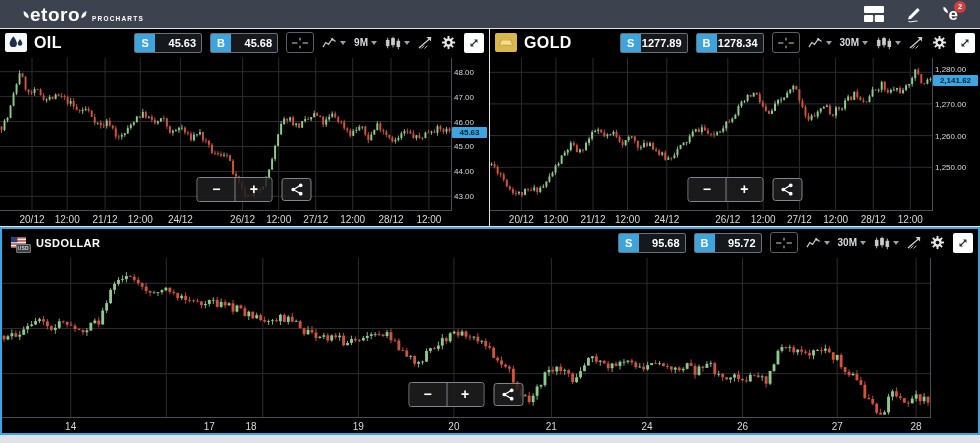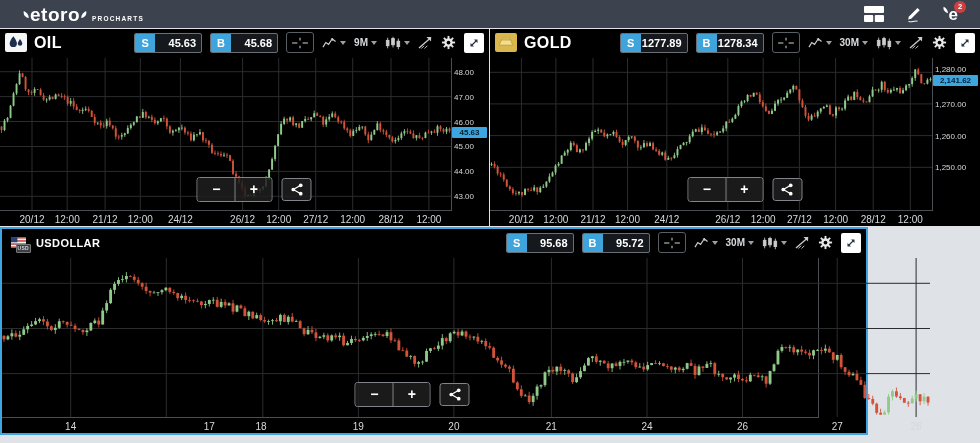--- a/index.html
+++ b/index.html
@@ -19,21 +19,21 @@
   .hdr-icons { margin-left:auto; display:flex; align-items:center; gap:20px; }
   .hdr-icon-btn { position:relative; display:flex; align-items:center; justify-content:center; background:none; border:none; padding:0; cursor:pointer; }
   .acct-e { color:#fff; font-size:17px; font-weight:bold; line-height:1; }
   .badge { position:absolute; top:-5px; right:-8px; min-width:12px; height:12px; border-radius:6px; background:#cf3f3f; color:#fff; font-size:7.5px; font-weight:bold; display:flex; align-items:center; justify-content:center; padding:0 2px; }
 
   
   .panels { position:relative; height:407px; }
   .panel { position:absolute; background:#000; display:flex; flex-direction:column; }
   .panel-oil  { left:0;   top:1px;   width:489px; height:197px; }
   .panel-gold { left:490px; top:1px; width:490px; height:197px; }
-  .panel-usd  { left:0; top:199px; width:868px; height:208px; border:2px solid #3da5e0; }
+  .panel-usd  { left:0; top:199px; width:980px; height:208px; border:2px solid #3da5e0; }
 
   .panel-header { flex:0 0 27px; display:flex; align-items:center; gap:7px; padding:0 5px; }
   .inst-icon { width:22px; height:19px; border-radius:2px; display:flex; align-items:center; justify-content:center; flex:0 0 auto; }
   .inst-icon.oil { background:#f4f6f8; }
   .inst-icon.gold { background:#d9b74e; }
   .inst-icon.usd { background:transparent; position:relative; }
   .usd-tag { position:absolute; right:-2px; bottom:-1px; background:#3a3f46; border:1px solid #777; color:#cfd3d8; font-size:5px; font-weight:bold; line-height:1; padding:1px 1px; border-radius:1px; letter-spacing:0.3px;}
   .inst-name { color:#fff; font-size:16px; font-weight:bold; letter-spacing:0.4px; white-space:nowrap; }
 
   .hdr-controls { margin-left:auto; display:flex; align-items:center; gap:8px; }
@@ -1569,21 +1569,21 @@
               <line x1="918.13" y1="136.18" x2="918.13" y2="147.19" stroke="#d2523a" stroke-width="0.9"></line>
               <rect x="916.70" y="136.28" width="2.85" height="6.92" fill="#d2523a"></rect>
               <line x1="922.08" y1="135.22" x2="922.08" y2="145.98" stroke="#8fca8a" stroke-width="0.9"></line>
               <rect x="920.65" y="138.69" width="2.85" height="4.50" fill="#8fca8a"></rect>
               <line x1="926.03" y1="138.40" x2="926.03" y2="147.65" stroke="#d2523a" stroke-width="0.9"></line>
               <rect x="924.60" y="138.69" width="2.85" height="5.85" fill="#d2523a"></rect>
             </svg></div>
         <div class="x-axis">
             <span class="xtick" style="left: 68.672px;">14</span>
             <span class="xtick" style="left: 164.256px; margin-left: 43px;">17</span>
-            <span class="xtick" style="left: 259px;">18</span>
+            <span class="xtick" style="left: 249px;">18</span>
             <span class="xtick" style="left: 356.352px;">19</span>
             <span class="xtick" style="left: 451.936px;">20</span>
             <span class="xtick" style="left: 549.376px;">21</span>
             <span class="xtick" style="left: 644.96px;">24</span>
             <span class="xtick" style="left: 740.544px;">26</span>
             <span class="xtick" style="left: 835.2px;">27</span>
             <span class="xtick" style="left: 914.08px;">28</span>
           </div>
         <div class="zoom-controls">
           <div class="zoom-pair">

